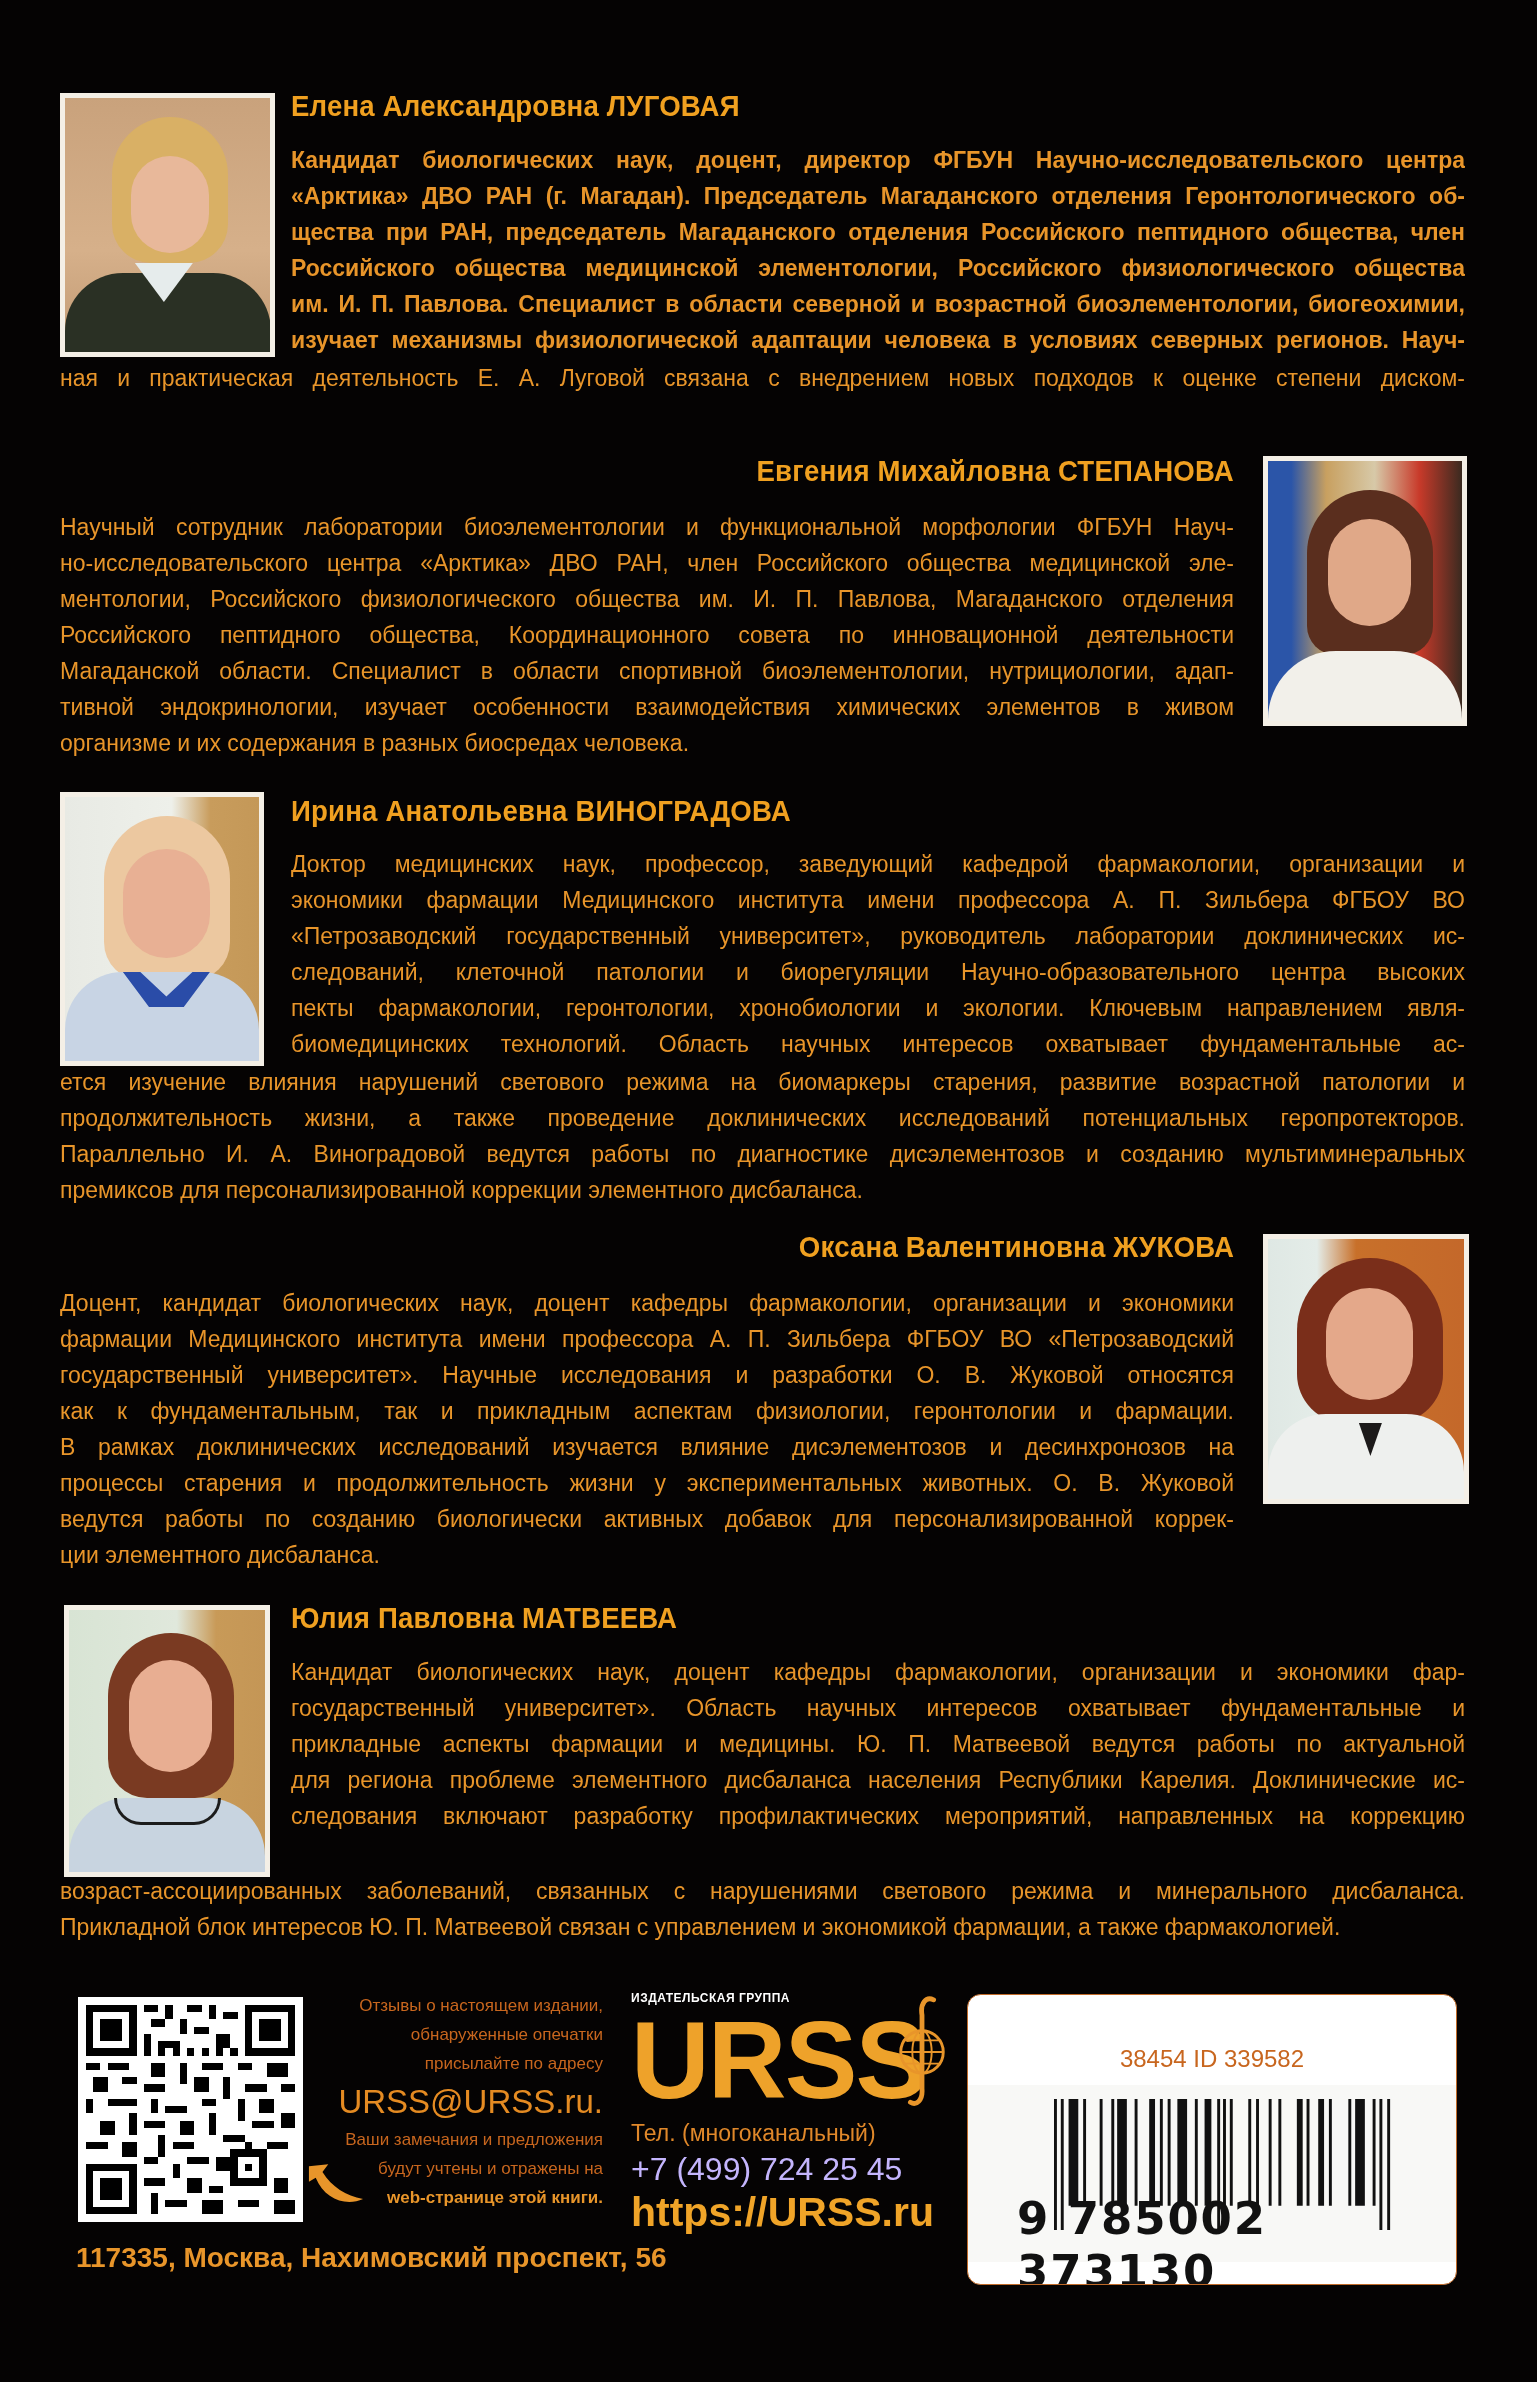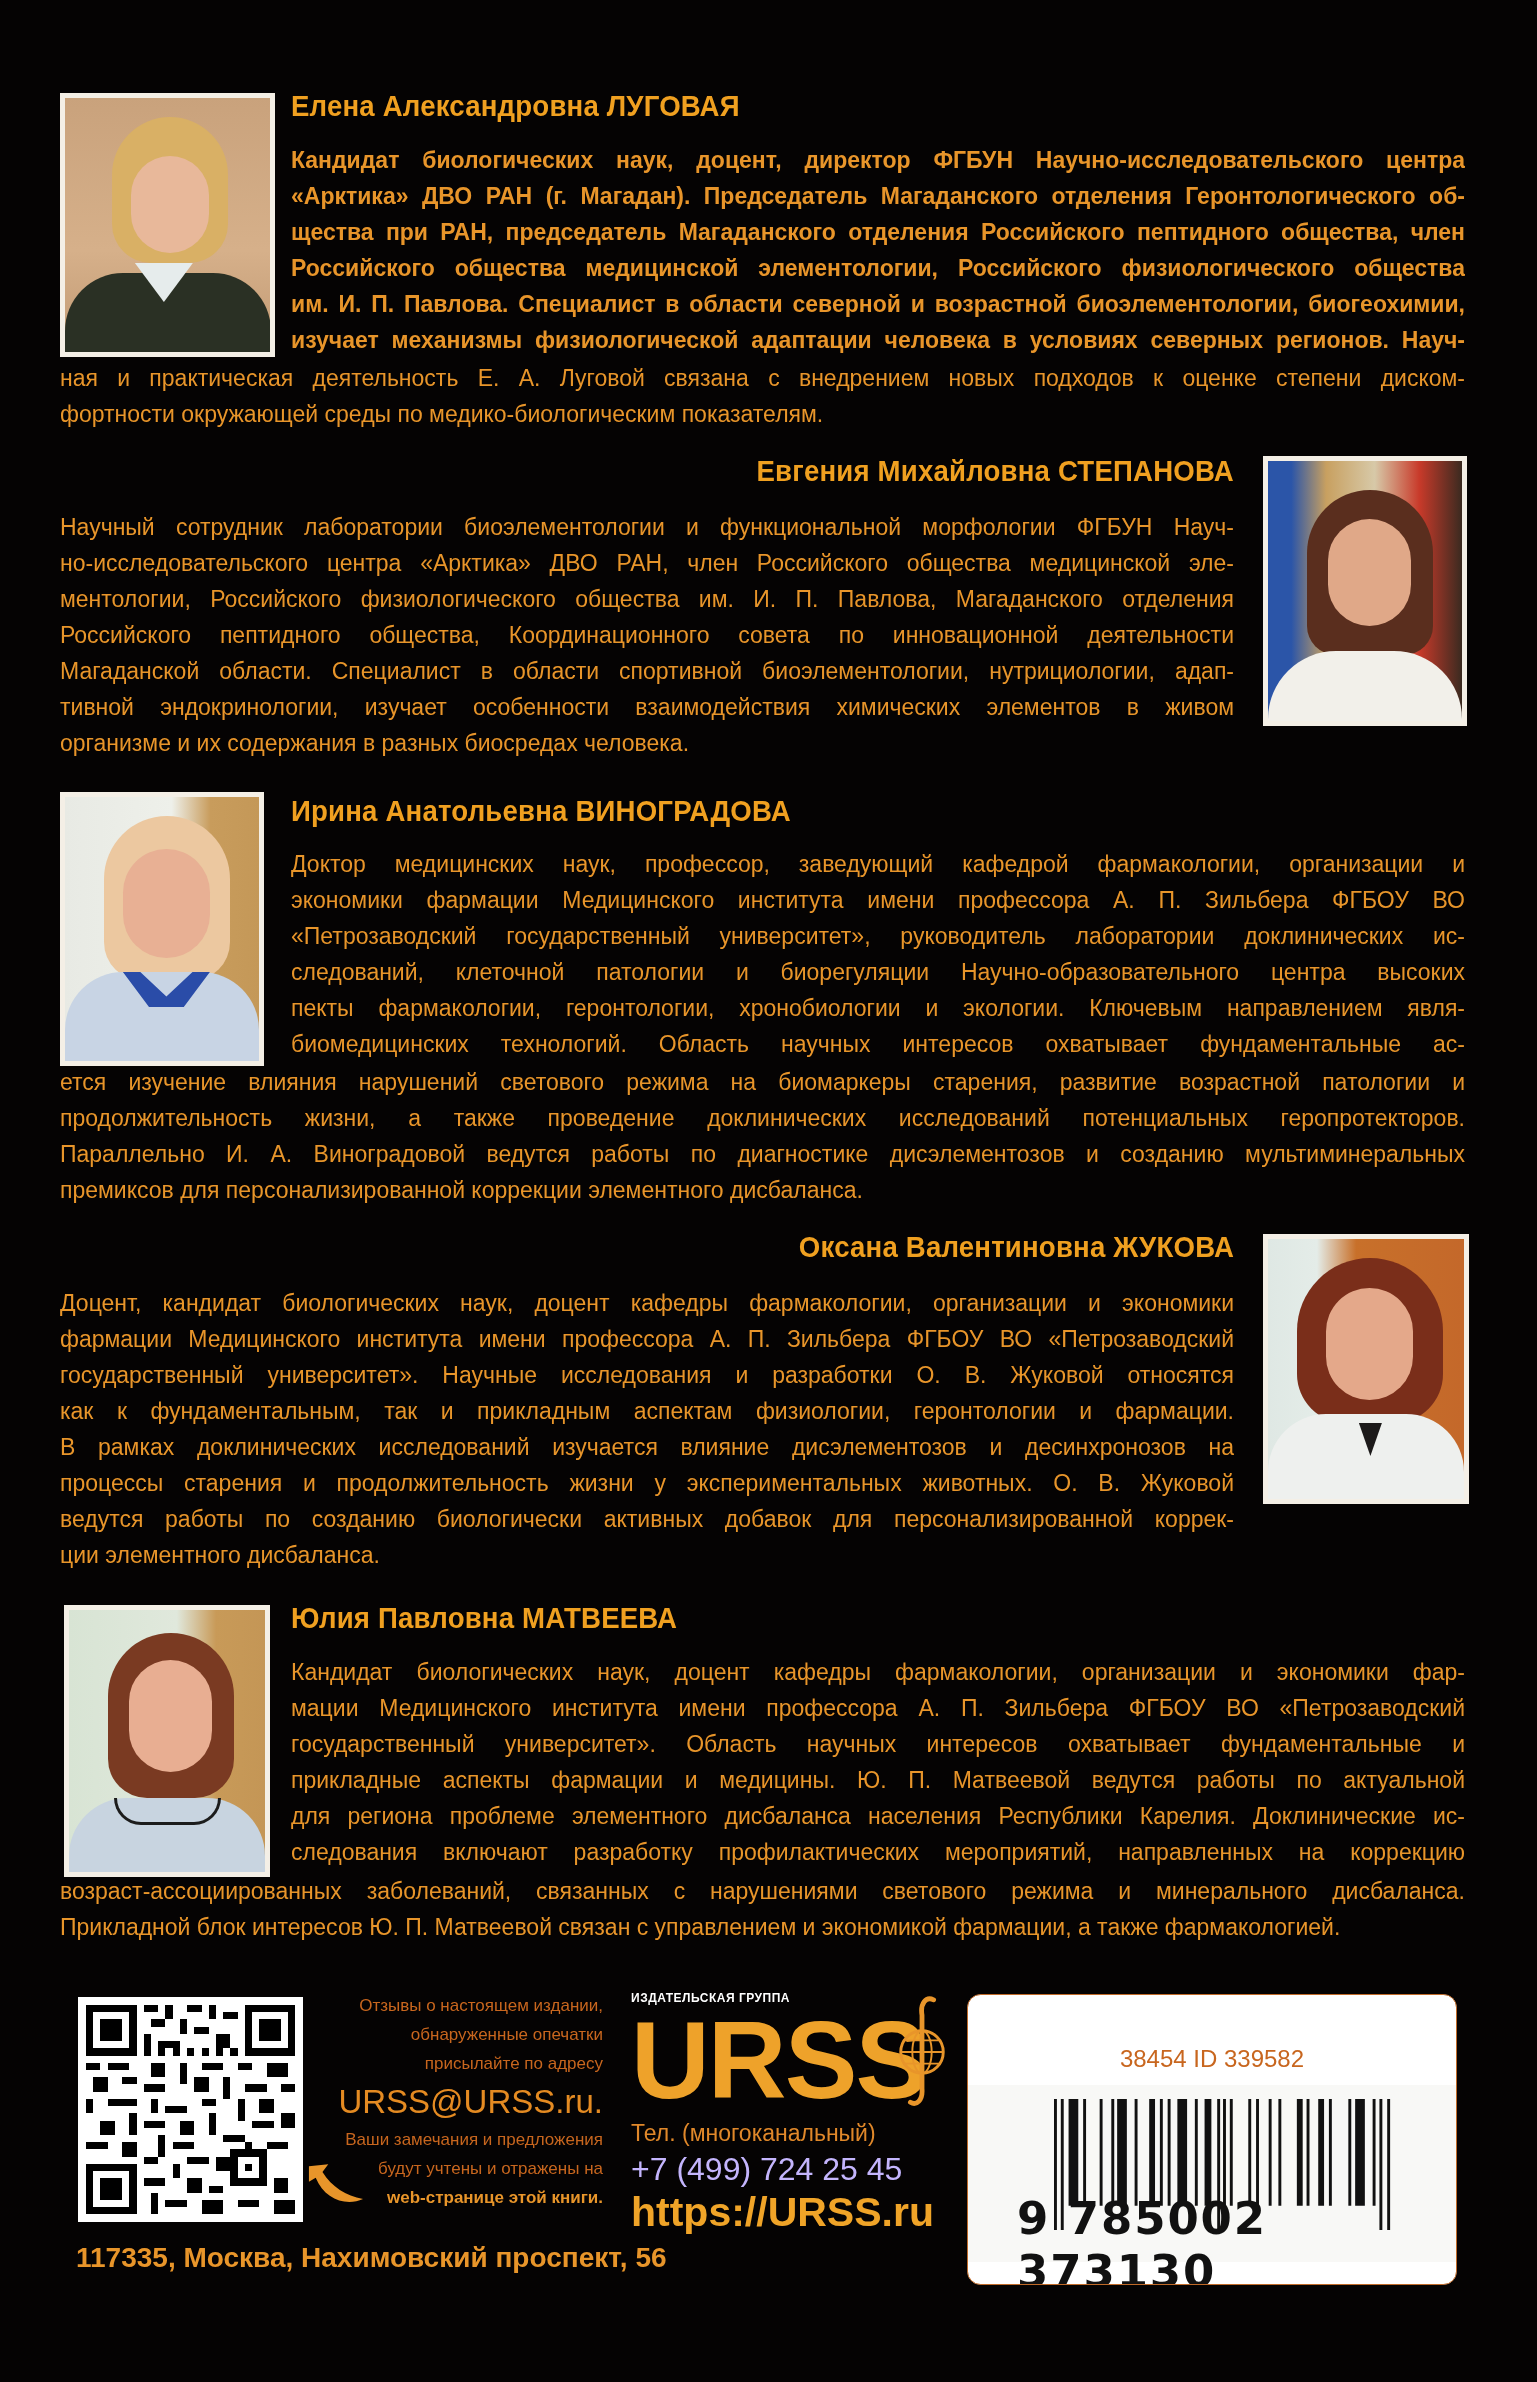--- a/index.html
+++ b/index.html
@@ -61,21 +61,20 @@
 <div class="bio" style="left:291px;top:142px;width:1174px;font-weight:bold;">
   <span class="line">Кандидат биологических наук, доцент, директор ФГБУН Научно-исследовательского центра</span>
   <span class="line">«Арктика» ДВО РАН (г. Магадан). Председатель Магаданского отделения Геронтологического об-</span>
   <span class="line">щества при РАН, председатель Магаданского отделения Российского пептидного общества, член</span>
   <span class="line">Российского общества медицинской элементологии, Российского физиологического общества</span>
   <span class="line">им. И. П. Павлова. Специалист в области северной и возрастной биоэлементологии, биогеохимии,</span>
   <span class="line">изучает механизмы физиологической адаптации человека в условиях северных регионов. Науч-</span>
 </div>
 <div class="bio" style="left:60px;top:360px;width:1405px;">
   <span class="line">ная и практическая деятельность Е. А. Луговой связана с внедрением новых подходов к оценке степени диском-</span>
-  <span class="line last">фортности окружающей среды по медико-биологическим показателям.</span>
 </div>
 
 <div class="name right" style="right:303px;top:454px;">Евгения Михайловна СТЕПАНОВА</div>
 <div class="bio" style="left:60px;top:509px;width:1174px;">
   <span class="line">Научный сотрудник лаборатории биоэлементологии и функциональной морфологии ФГБУН Науч-</span>
   <span class="line">но-исследовательского центра «Арктика» ДВО РАН, член Российского общества медицинской эле-</span>
   <span class="line">ментологии, Российского физиологического общества им. И. П. Павлова, Магаданского отделения</span>
   <span class="line">Российского пептидного общества, Координационного совета по инновационной деятельности</span>
   <span class="line">Магаданской области. Специалист в области спортивной биоэлементологии, нутрициологии, адап-</span>
   <span class="line">тивной эндокринологии, изучает особенности взаимодействия химических элементов в живом</span>
@@ -137,21 +136,20 @@
   <div class="inner" style="background:linear-gradient(90deg,#d8e4d4 0%,#e0e8dc 55%,#c89a58 75%,#c49656 100%);">
     <div style="position:absolute;left:39px;top:23px;width:126px;height:165px;border-radius:63px 63px 39px 39px;background:#7a3a22;"></div>
     <div style="position:absolute;left:60px;top:50px;width:83px;height:112px;border-radius:42px;background:#e8ae92;"></div>
     <div style="position:absolute;left:0;top:188px;width:196px;height:82px;border-radius:58px 58px 0 0;background:#c8d4e0;"></div>
     <div style="position:absolute;left:45px;top:188px;width:107px;height:27px;border:3.9px solid #1c1c1c;border-top:none;border-radius:0 0 58px 58px;box-sizing:border-box;"></div>
   </div>
 </div>
 <div class="name" style="left:291px;top:1601px;">Юлия Павловна МАТВЕЕВА</div>
 <div class="bio" style="left:291px;top:1654px;width:1174px;">
   <span class="line">Кандидат биологических наук, доцент кафедры фармакологии, организации и экономики фар-</span>
-  <span class="line">мации Медицинского института имени профессора А. П. Зильбера ФГБОУ ВО «Петрозаводский</span>
   <span class="line">государственный университет». Область научных интересов охватывает фундаментальные и</span>
   <span class="line">прикладные аспекты фармации и медицины. Ю. П. Матвеевой ведутся работы по актуальной</span>
   <span class="line">для региона проблеме элементного дисбаланса населения Республики Карелия. Доклинические ис-</span>
   <span class="line">следования включают разработку профилактических мероприятий, направленных на коррекцию</span>
 </div>
 <div class="bio" style="left:60px;top:1873px;width:1405px;">
   <span class="line">возраст-ассоциированных заболеваний, связанных с нарушениями светового режима и минерального дисбаланса.</span>
   <span class="line last">Прикладной блок интересов Ю. П. Матвеевой связан с управлением и экономикой фармации, а также фармакологией.</span>
 </div>
 

